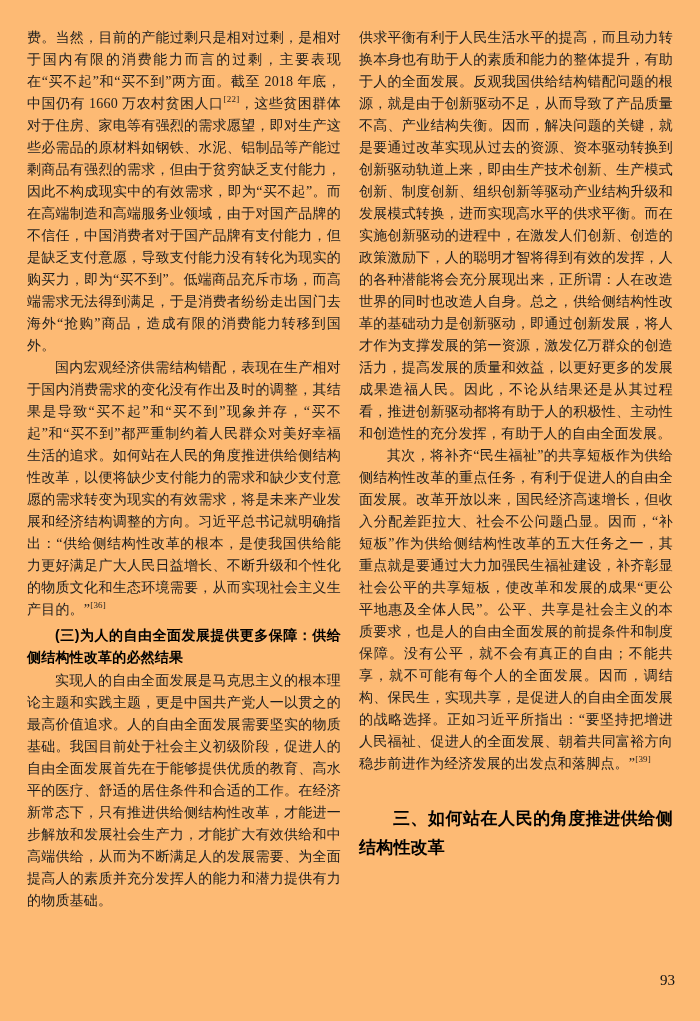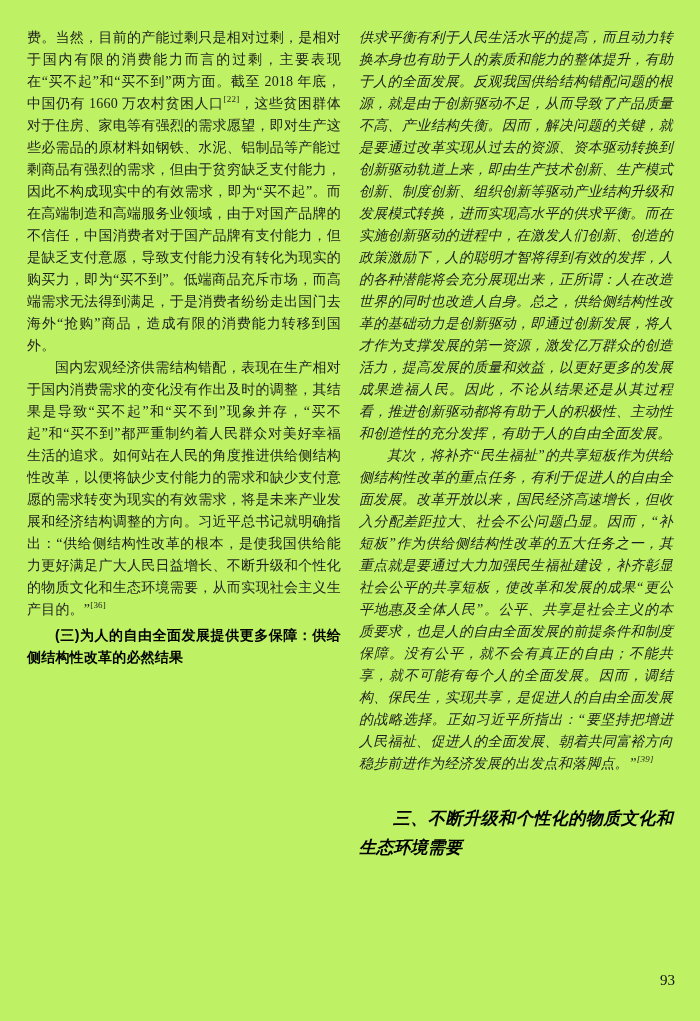--- a/index.html
+++ b/index.html
@@ -4,36 +4,36 @@
 <style>
   html, body {
     margin: 0;
     padding: 0;
     background: #ffffff;
   }
   .page {
     position: relative;
     width: 700px;
     height: 1021px;
-    background: #bef264;
+    background: #fdba74;
     overflow: hidden;
     color: #1d1d1d;
   }
   .col {
     position: absolute;
     top: 27px;
     width: 314px;
     text-align: justify;
     font-family: "Liberation Serif", "DejaVu Serif", serif;
     font-size: 14px;
     line-height: 22px;
     letter-spacing: 0.2px;
   }
   .col-left  { left: 27px; }
-  .col-right { left: 359px; font-style: italic; }
+  .col-right { left: 359px; }
   .col p { margin: 0; padding: 0; }
   .indent { text-indent: 2em; }
   .subheading {
     font-family: "Liberation Sans", "DejaVu Sans", sans-serif;
     font-weight: bold;
     color: #000;
     margin: 3px 0 2px 0 !important;
     text-align: justify;
   }
   .section-heading {
@@ -61,23 +61,24 @@
 </style>
 </head>
 <body>
 
 <div class="page">
 
   <div class="col col-left">
     <p>费。当然，目前的产能过剩只是相对过剩，是相对于国内有限的消费能力而言的过剩，主要表现在“买不起”和“买不到”两方面。截至 2018 年底，中国仍有 1660 万农村贫困人口<sup>[22]</sup>，这些贫困群体对于住房、家电等有强烈的需求愿望，即对生产这些必需品的原材料如钢铁、水泥、铝制品等产能过剩商品有强烈的需求，但由于贫穷缺乏支付能力，因此不构成现实中的有效需求，即为“买不起”。而在高端制造和高端服务业领域，由于对国产品牌的不信任，中国消费者对于国产品牌有支付能力，但是缺乏支付意愿，导致支付能力没有转化为现实的购买力，即为“买不到”。低端商品充斥市场，而高端需求无法得到满足，于是消费者纷纷走出国门去海外“抢购”商品，造成有限的消费能力转移到国外。</p>
     <p class="indent">国内宏观经济供需结构错配，表现在生产相对于国内消费需求的变化没有作出及时的调整，其结果是导致“买不起”和“买不到”现象并存，“买不起”和“买不到”都严重制约着人民群众对美好幸福生活的追求。如何站在人民的角度推进供给侧结构性改革，以便将缺少支付能力的需求和缺少支付意愿的需求转变为现实的有效需求，将是未来产业发展和经济结构调整的方向。习近平总书记就明确指出：“供给侧结构性改革的根本，是使我国供给能力更好满足广大人民日益增长、不断升级和个性化的物质文化和生态环境需要，从而实现社会主义生产目的。”<sup>[36]</sup></p>
     <p class="subheading indent">(三)为人的自由全面发展提供更多保障：供给侧结构性改革的必然结果</p>
+    <p class="indent">实现人的自由全面发展是马克思主义的根本理论主题和实践主题，更是中国共产党人一以贯之的最高价值追求。人的自由全面发展需要坚实的物质基础。我国目前处于社会主义初级阶段，促进人的自由全面发展首先在于能够提供优质的教育、高水平的医疗、舒适的居住条件和合适的工作。在经济新常态下，只有推进供给侧结构性改革，才能进一步解放和发展社会生产力，才能扩大有效供给和中高端供给，从而为不断满足人的发展需要、为全面提高人的素质并充分发挥人的能力和潜力提供有力的物质基础。</p>
   </div>
 
   <div class="col col-right">
     <p>供求平衡有利于人民生活水平的提高，而且动力转换本身也有助于人的素质和能力的整体提升，有助于人的全面发展。反观我国供给结构错配问题的根源，就是由于创新驱动不足，从而导致了产品质量不高、产业结构失衡。因而，解决问题的关键，就是要通过改革实现从过去的资源、资本驱动转换到创新驱动轨道上来，即由生产技术创新、生产模式创新、制度创新、组织创新等驱动产业结构升级和发展模式转换，进而实现高水平的供求平衡。而在实施创新驱动的进程中，在激发人们创新、创造的政策激励下，人的聪明才智将得到有效的发挥，人的各种潜能将会充分展现出来，正所谓：人在改造世界的同时也改造人自身。总之，供给侧结构性改革的基础动力是创新驱动，即通过创新发展，将人才作为支撑发展的第一资源，激发亿万群众的创造活力，提高发展的质量和效益，以更好更多的发展成果造福人民。因此，不论从结果还是从其过程看，推进创新驱动都将有助于人的积极性、主动性和创造性的充分发挥，有助于人的自由全面发展。</p>
     <p class="indent">其次，将补齐“民生福祉”的共享短板作为供给侧结构性改革的重点任务，有利于促进人的自由全面发展。改革开放以来，国民经济高速增长，但收入分配差距拉大、社会不公问题凸显。因而，“补短板”作为供给侧结构性改革的五大任务之一，其重点就是要通过大力加强民生福祉建设，补齐彰显社会公平的共享短板，使改革和发展的成果“更公平地惠及全体人民”。公平、共享是社会主义的本质要求，也是人的自由全面发展的前提条件和制度保障。没有公平，就不会有真正的自由；不能共享，就不可能有每个人的全面发展。因而，调结构、保民生，实现共享，是促进人的自由全面发展的战略选择。正如习近平所指出：“要坚持把增进人民福祉、促进人的全面发展、朝着共同富裕方向稳步前进作为经济发展的出发点和落脚点。”<sup>[39]</sup></p>
-    <p class="section-heading indent">三、不断升级和个性化的物质文化和生态环境需要</p>
+    <p class="section-heading indent">三、如何站在人民的角度推进供给侧结构性改革</p>
   </div>
 
   <div class="page-number">93</div>
 
 </div>
 
 </body></html>

